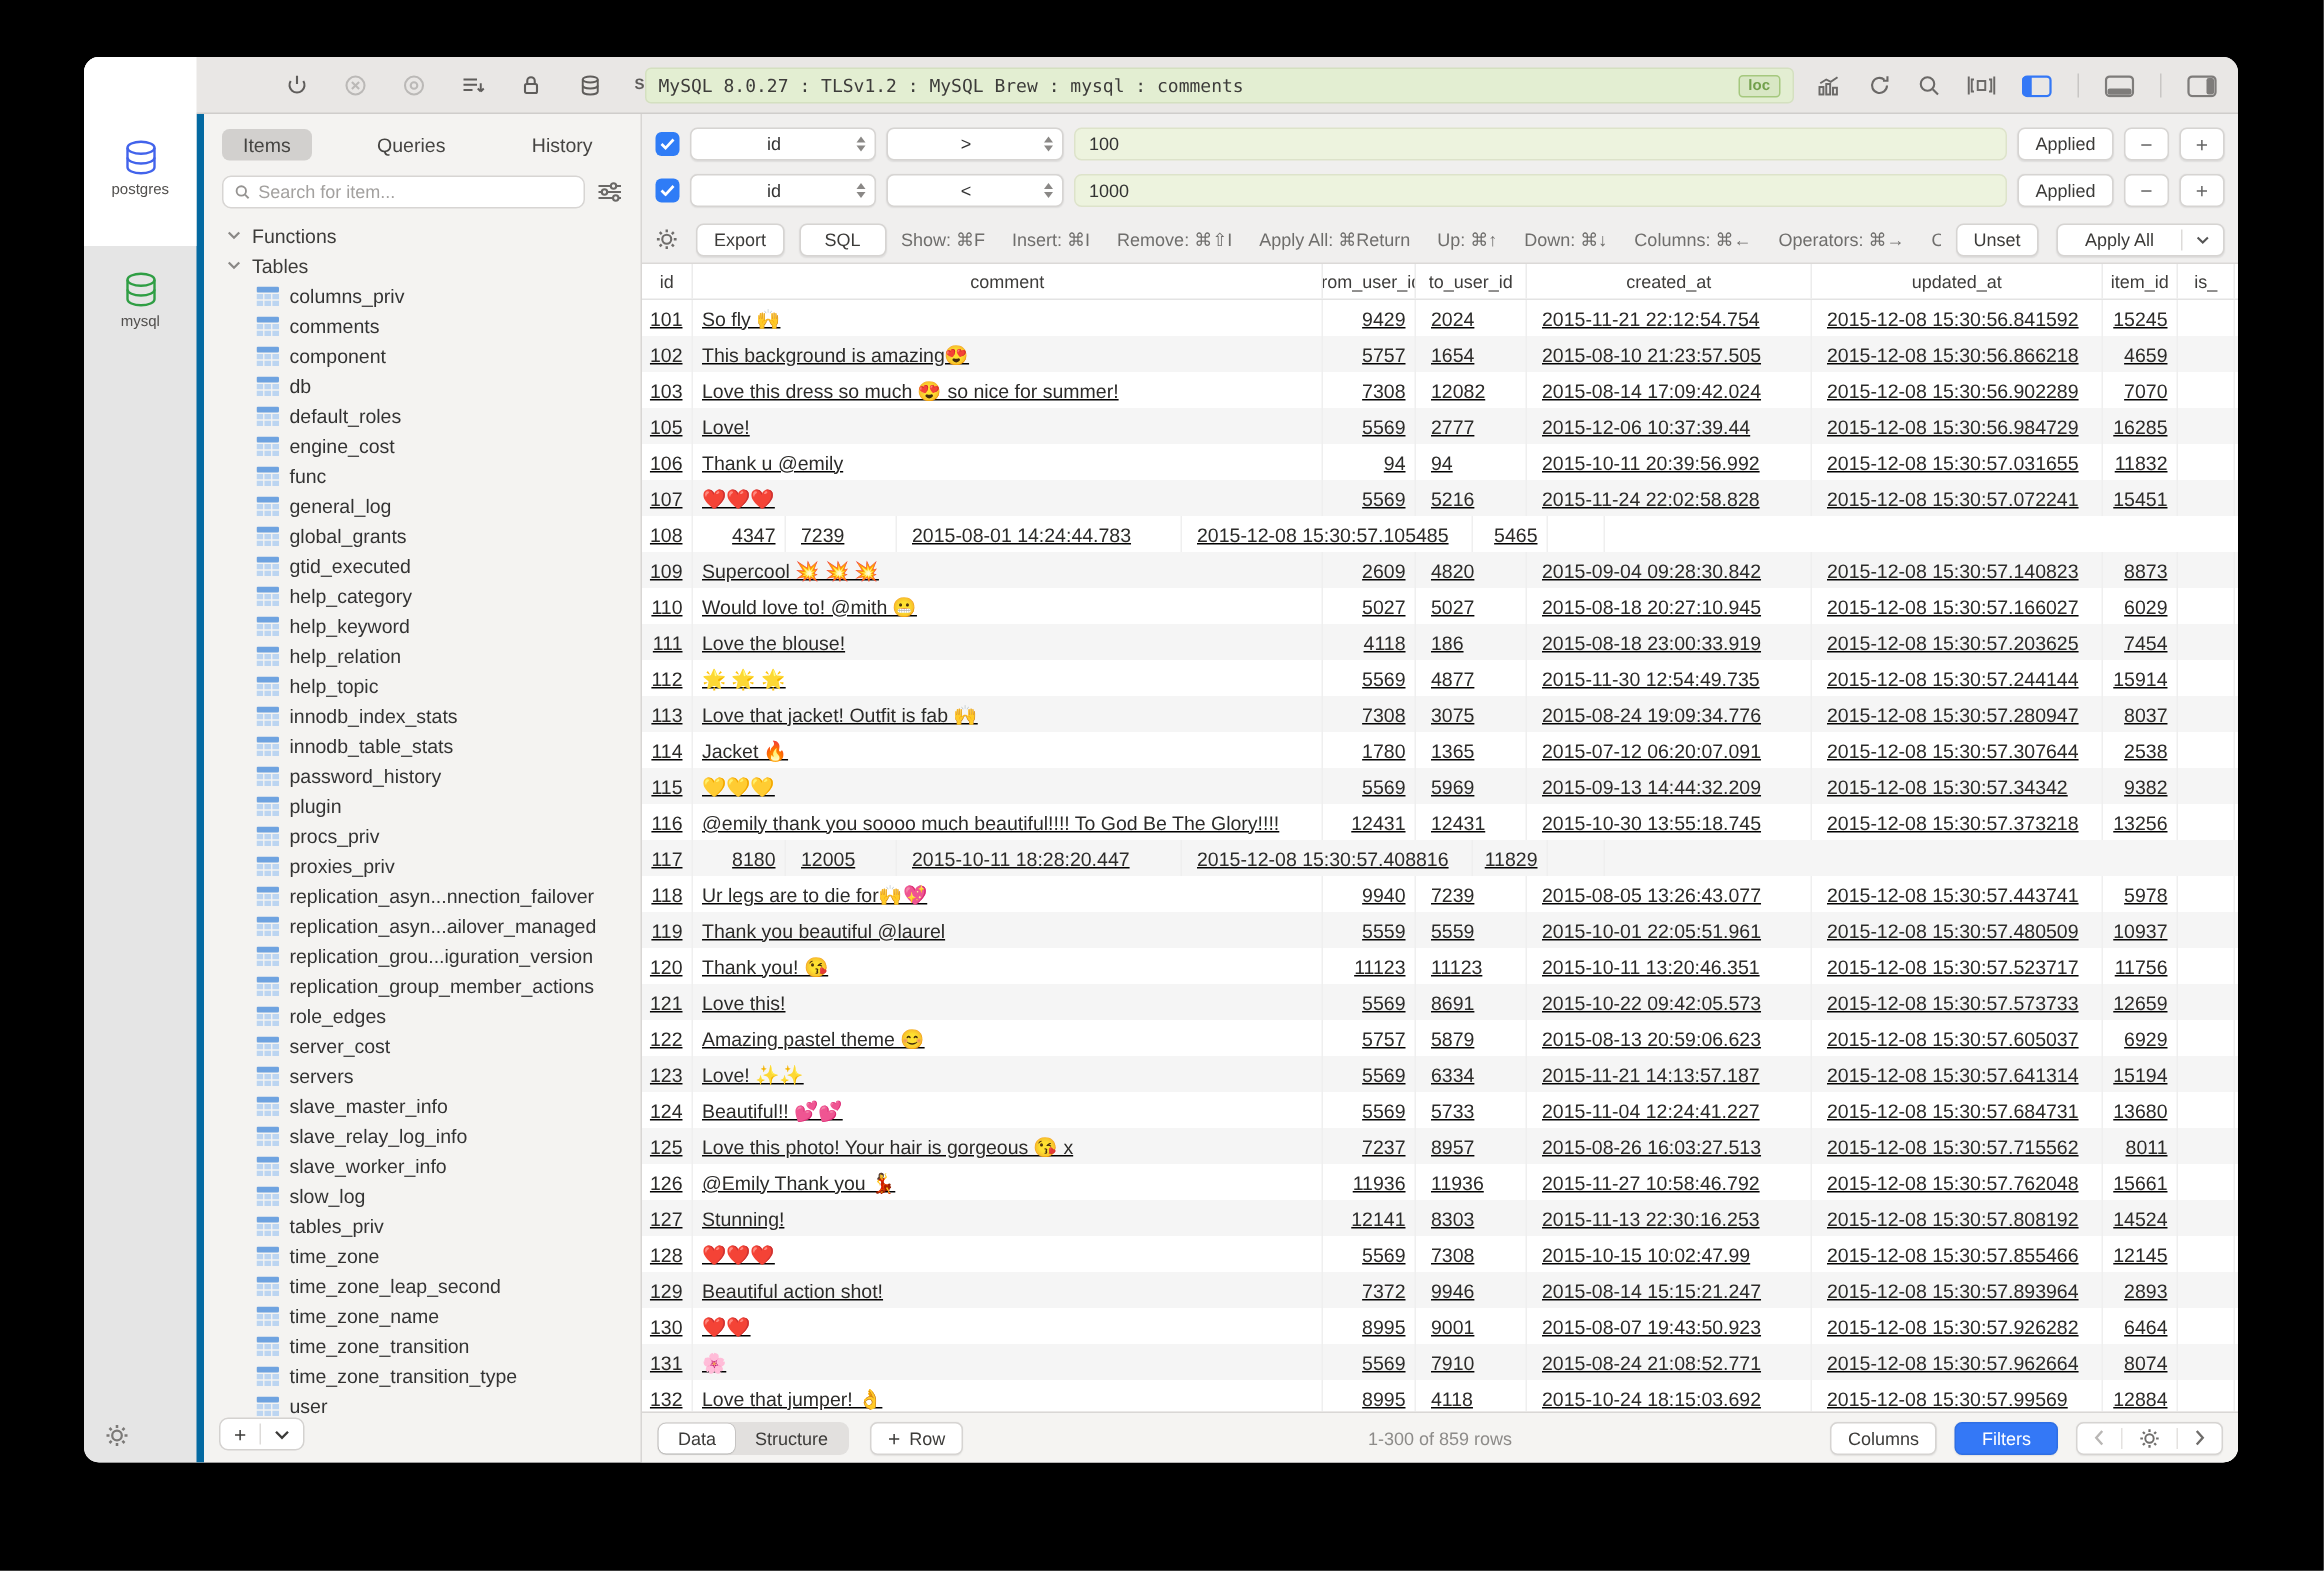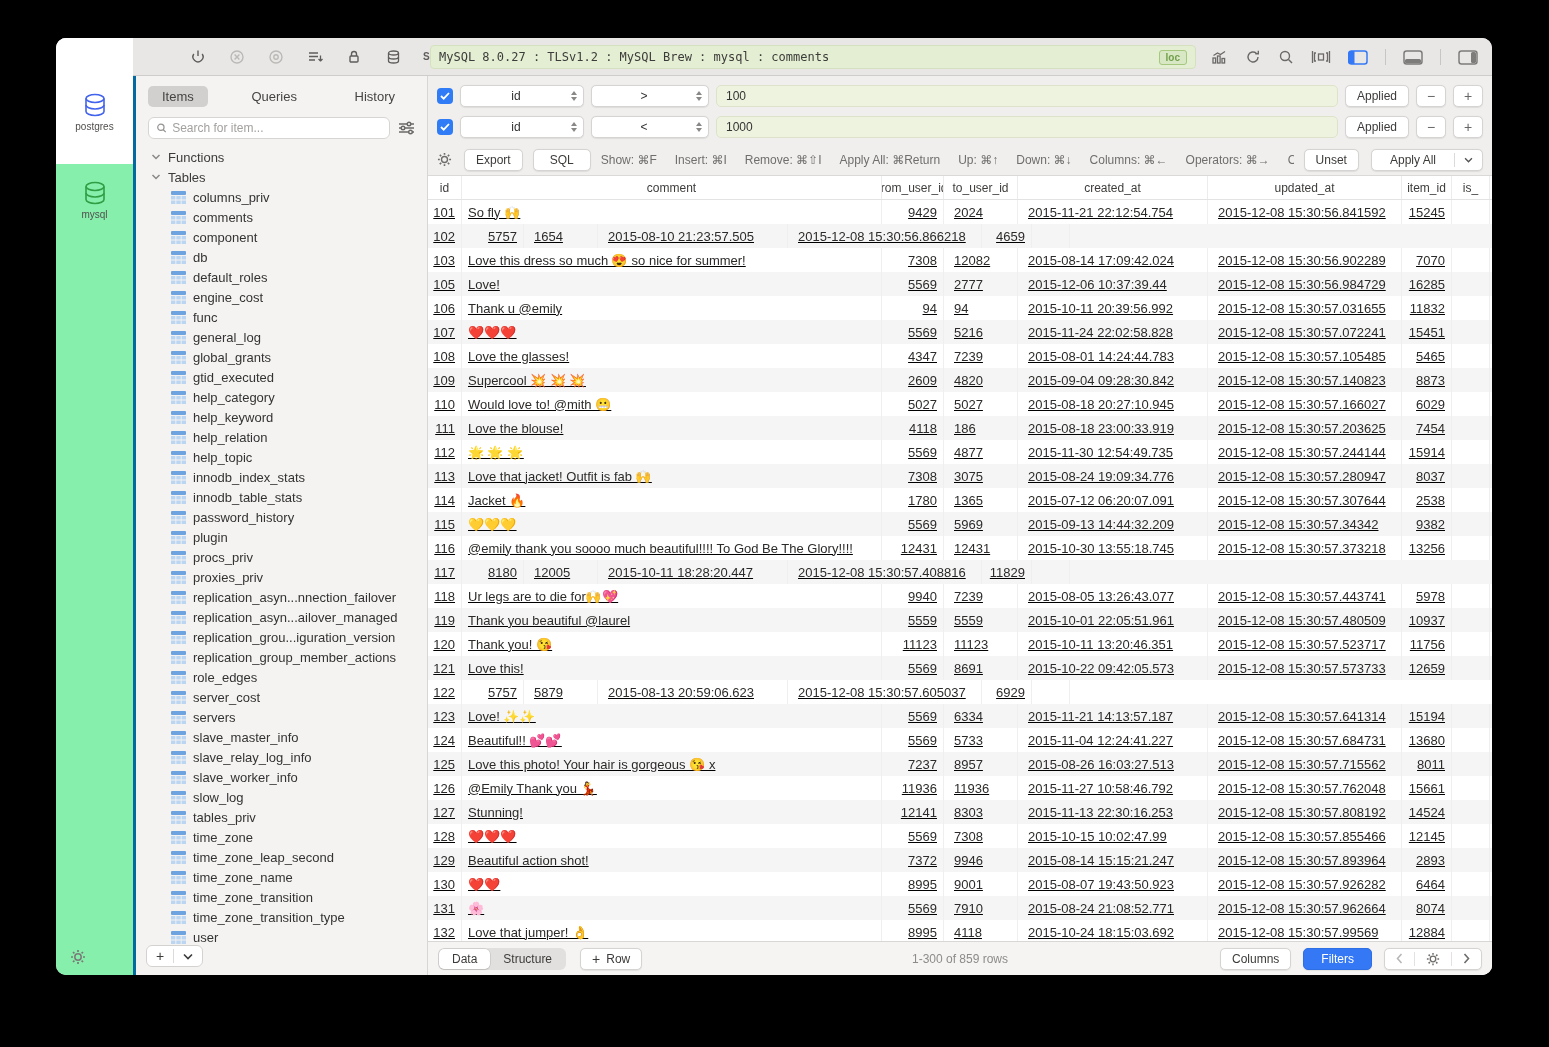--- a/index.html
+++ b/index.html
@@ -17,21 +17,21 @@
   .conn-bar { position:absolute; left:374px; top:7px; width:766px; height:24px; background:#e3eed2; border:1px solid #d4e0c0; border-radius:4px; display:flex; align-items:center; padding:0 8px; }
   .conn-text { font-family:"DejaVu Sans Mono", monospace; font-size:12px; color:#3d3c3a; white-space:nowrap; overflow:hidden; }
   .loc-badge { margin-left:auto; font-size:10px; font-weight:700; color:#72a04c; border:1px solid #a5c87e; border-radius:3px; padding:1px 6px; background:rgba(140,185,95,.12); }
   .tb-right { position:absolute; right:14px; top:0; height:38px; display:flex; align-items:center; gap:17px; color:#6b6967; }
   .tb-right .vsep { width:1px; height:16px; background:#c8c6c4; }
 
   
   .main { flex:1; display:flex; min-height:0; }
 
   
-  .rail { position:relative; width:80px; flex:0 0 80px; background:#86efac; border-right:3px solid #0369a1; }
+  .rail { position:relative; width:80px; flex:0 0 80px; background:#e5e5e5; border-right:5px solid #0369a1; }
   .rail-item { height:84px; display:flex; flex-direction:column; align-items:center; padding-top:16px; gap:4px; cursor:default; }
   .rail-item.active { background:#fff; height:128px; padding-top:56px; margin-top:-40px; }
   .rail-item .db-label { font-size:10px; color:#514f4d; }
   .rail-gear { position:absolute; left:14px; bottom:10px; color:#7b7977; }
 
   
   .sidebar { position:relative; width:292px; flex:0 0 292px; background:#f4f3f1; border-right:1px solid #d8d6d4; display:flex; flex-direction:column; }
   .side-tabs { display:flex; justify-content:space-between; align-items:center; padding:10px 18px 4px 12px; }
   .side-tab { font-size:13px; color:#454442; padding:3px 14px; border-radius:5px; }
   .side-tab.active { background:#d2d0ce; }
@@ -1032,20 +1032,21 @@
               <div class="td" style="width: 420px; flex: 0 0 420px;">So fly 🙌</div>
               <div class="td r" style="width: 62px; flex: 0 0 62px;">9429</div>
               <div class="td dt" style="width: 74px; flex: 0 0 74px;">2024</div>
               <div class="td dt" style="width: 190px; flex: 0 0 190px;">2015-11-21 22:12:54.754</div>
               <div class="td dt" style="width: 194px; flex: 0 0 194px;">2015-12-08 15:30:56.841592</div>
               <div class="td r" style="width: 50px; flex: 0 0 50px;">15245</div>
               <div class="td" style="width: 38px; flex: 0 0 38px;"></div>
             </div>
             <div class="tr">
               <div class="td r" style="width: 34px; flex: 0 0 34px;">102</div>
+              <div class="td" style="width: 420px; flex: 0 0 420px;">This background is amazing😍</div>
               <div class="td r" style="width: 62px; flex: 0 0 62px;">5757</div>
               <div class="td dt" style="width: 74px; flex: 0 0 74px;">1654</div>
               <div class="td dt" style="width: 190px; flex: 0 0 190px;">2015-08-10 21:23:57.505</div>
               <div class="td dt" style="width: 194px; flex: 0 0 194px;">2015-12-08 15:30:56.866218</div>
               <div class="td r" style="width: 50px; flex: 0 0 50px;">4659</div>
               <div class="td" style="width: 38px; flex: 0 0 38px;"></div>
             </div>
             <div class="tr">
               <div class="td r" style="width: 34px; flex: 0 0 34px;">103</div>
               <div class="td" style="width: 420px; flex: 0 0 420px;">Love this dress so much 😍 so nice for summer!</div>
@@ -1081,21 +1082,20 @@
               <div class="td" style="width: 420px; flex: 0 0 420px;">❤️❤️❤️</div>
               <div class="td r" style="width: 62px; flex: 0 0 62px;">5569</div>
               <div class="td dt" style="width: 74px; flex: 0 0 74px;">5216</div>
               <div class="td dt" style="width: 190px; flex: 0 0 190px;">2015-11-24 22:02:58.828</div>
               <div class="td dt" style="width: 194px; flex: 0 0 194px;">2015-12-08 15:30:57.072241</div>
               <div class="td r" style="width: 50px; flex: 0 0 50px;">15451</div>
               <div class="td" style="width: 38px; flex: 0 0 38px;"></div>
             </div>
             <div class="tr">
               <div class="td r" style="width: 34px; flex: 0 0 34px;">108</div>
-              <div class="td" style="width: 420px; flex: 0 0 420px;">Love the glasses!</div>
               <div class="td r" style="width: 62px; flex: 0 0 62px;">4347</div>
               <div class="td dt" style="width: 74px; flex: 0 0 74px;">7239</div>
               <div class="td dt" style="width: 190px; flex: 0 0 190px;">2015-08-01 14:24:44.783</div>
               <div class="td dt" style="width: 194px; flex: 0 0 194px;">2015-12-08 15:30:57.105485</div>
               <div class="td r" style="width: 50px; flex: 0 0 50px;">5465</div>
               <div class="td" style="width: 38px; flex: 0 0 38px;"></div>
             </div>
             <div class="tr">
               <div class="td r" style="width: 34px; flex: 0 0 34px;">109</div>
               <div class="td" style="width: 420px; flex: 0 0 420px;">Supercool 💥 💥 💥</div>
@@ -1220,20 +1220,21 @@
               <div class="td" style="width: 420px; flex: 0 0 420px;">Love this!</div>
               <div class="td r" style="width: 62px; flex: 0 0 62px;">5569</div>
               <div class="td dt" style="width: 74px; flex: 0 0 74px;">8691</div>
               <div class="td dt" style="width: 190px; flex: 0 0 190px;">2015-10-22 09:42:05.573</div>
               <div class="td dt" style="width: 194px; flex: 0 0 194px;">2015-12-08 15:30:57.573733</div>
               <div class="td r" style="width: 50px; flex: 0 0 50px;">12659</div>
               <div class="td" style="width: 38px; flex: 0 0 38px;"></div>
             </div>
             <div class="tr">
               <div class="td r" style="width: 34px; flex: 0 0 34px;">122</div>
+              <div class="td" style="width: 420px; flex: 0 0 420px;">Amazing pastel theme 😊</div>
               <div class="td r" style="width: 62px; flex: 0 0 62px;">5757</div>
               <div class="td dt" style="width: 74px; flex: 0 0 74px;">5879</div>
               <div class="td dt" style="width: 190px; flex: 0 0 190px;">2015-08-13 20:59:06.623</div>
               <div class="td dt" style="width: 194px; flex: 0 0 194px;">2015-12-08 15:30:57.605037</div>
               <div class="td r" style="width: 50px; flex: 0 0 50px;">6929</div>
               <div class="td" style="width: 38px; flex: 0 0 38px;"></div>
             </div>
             <div class="tr">
               <div class="td r" style="width: 34px; flex: 0 0 34px;">123</div>
               <div class="td" style="width: 420px; flex: 0 0 420px;">Love! ✨✨</div>

